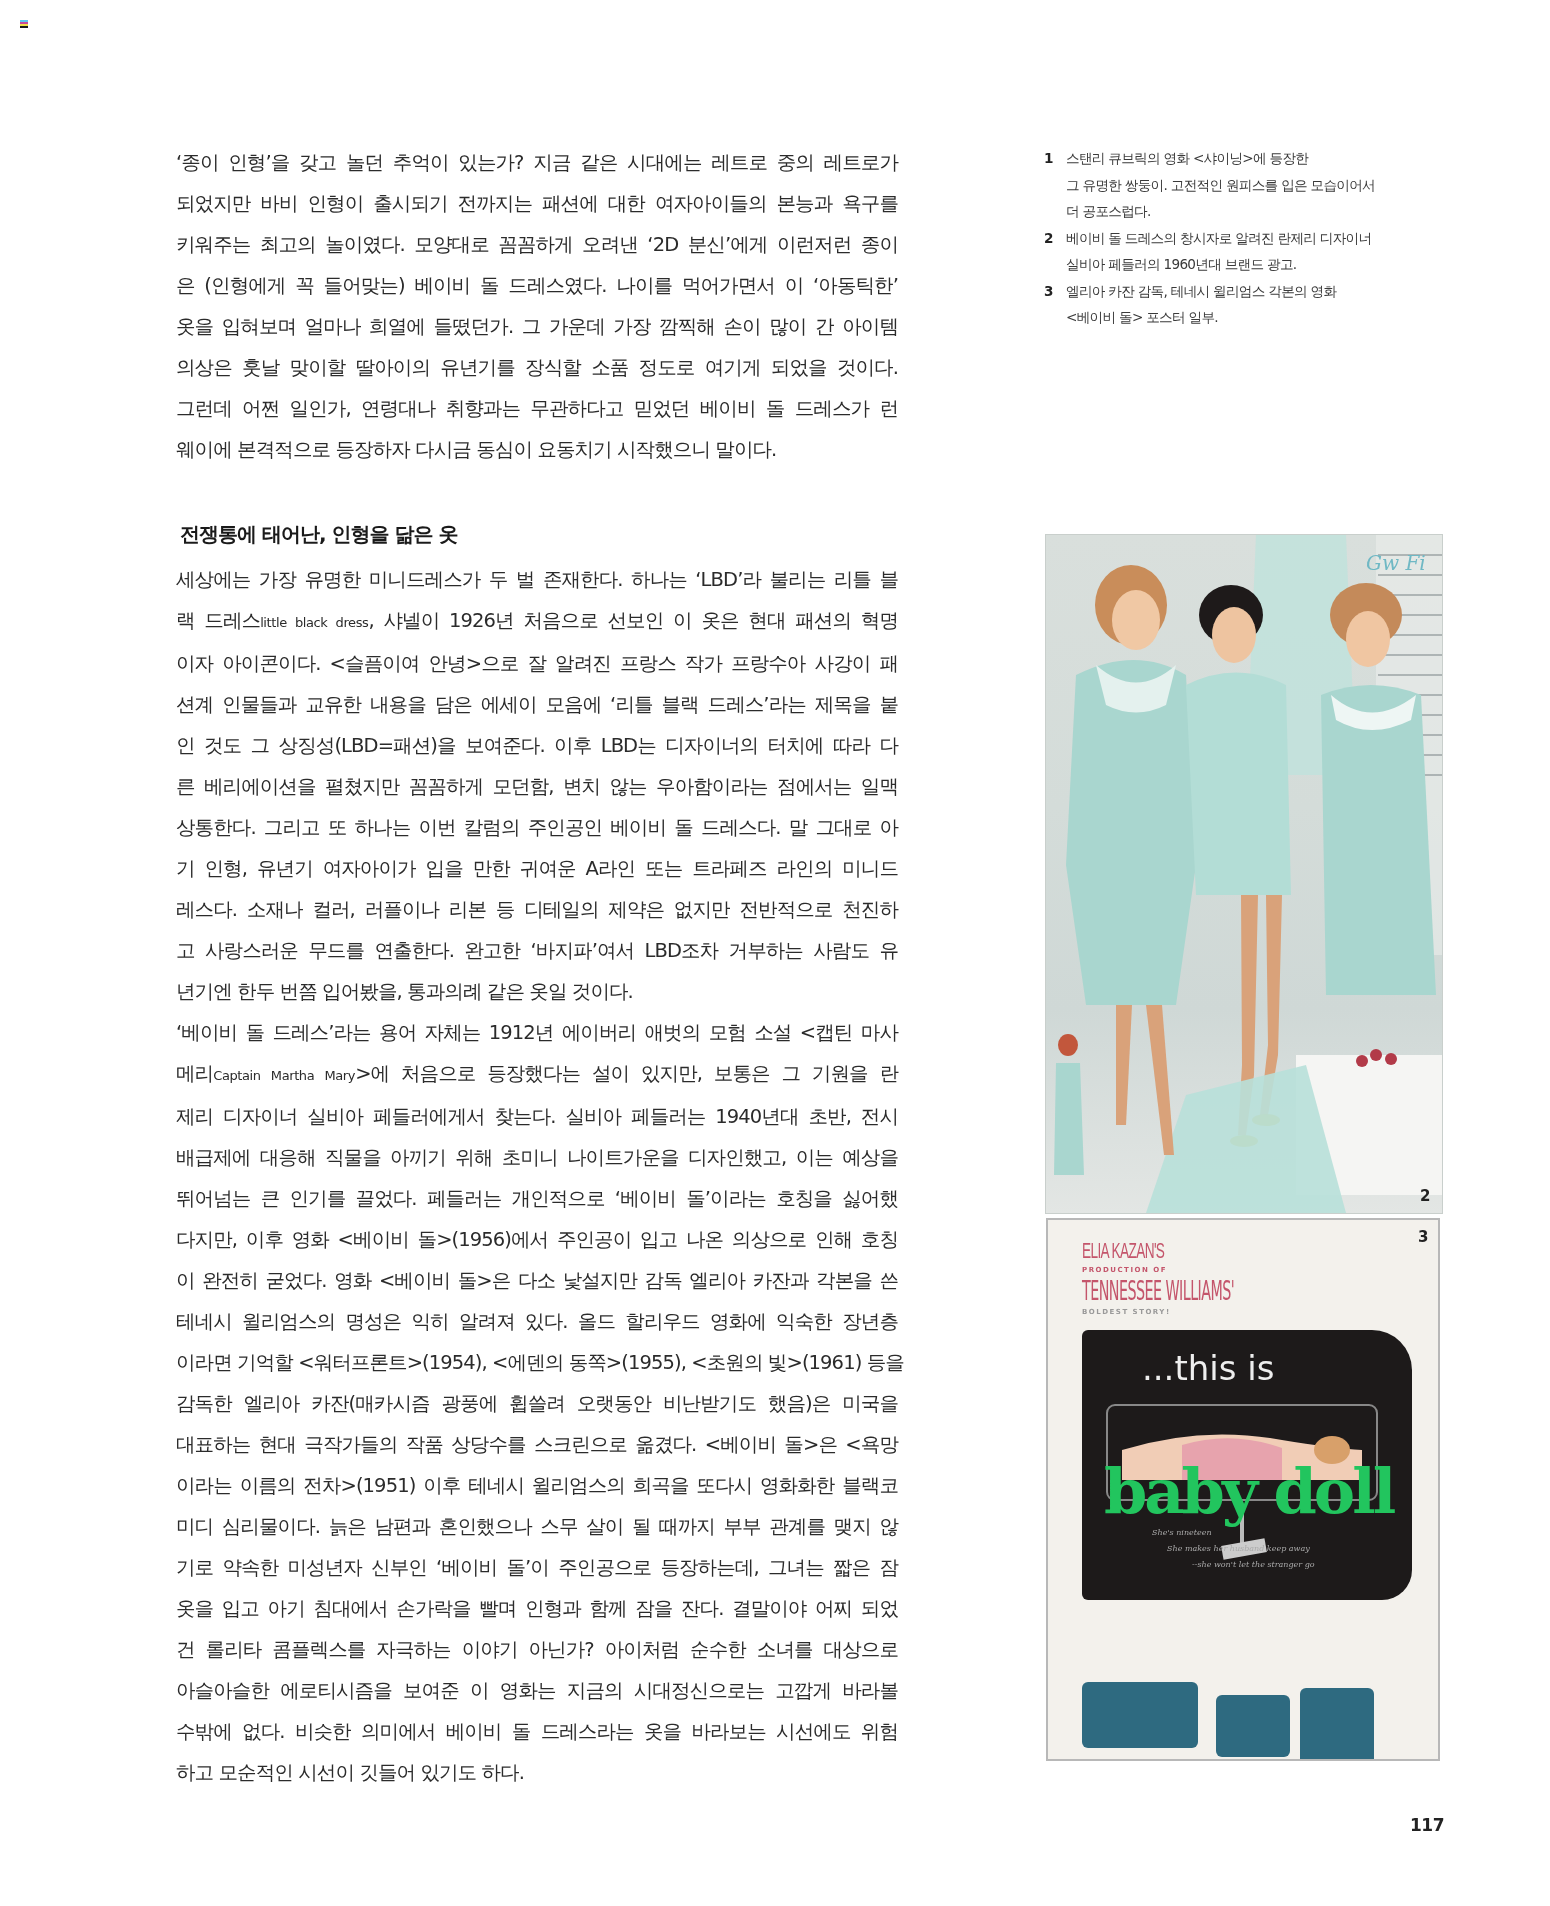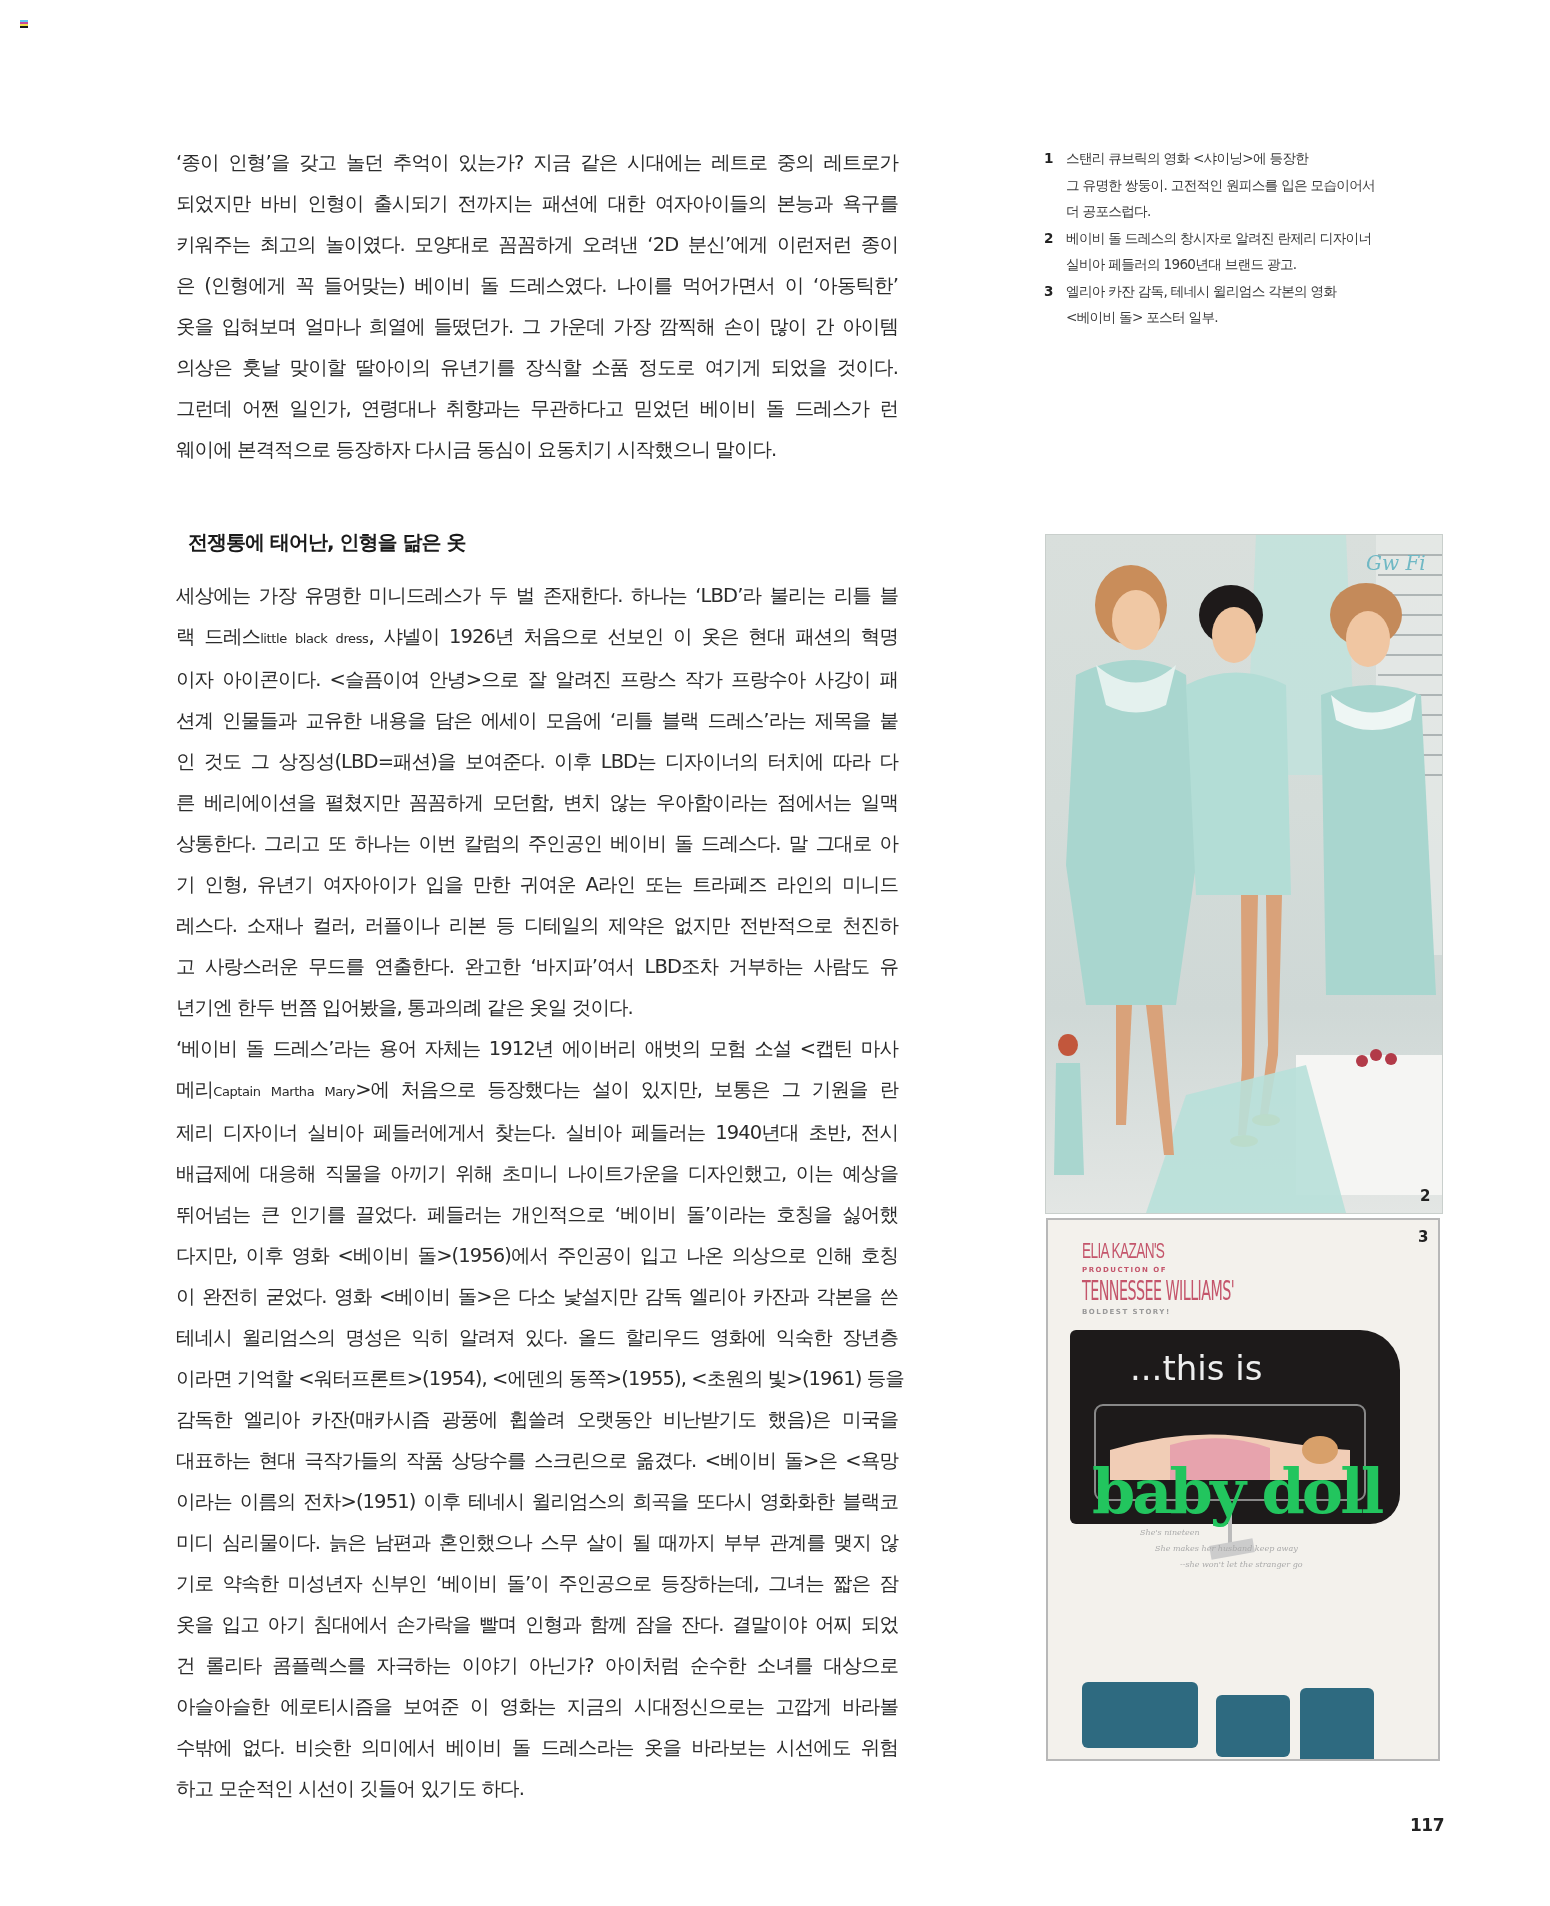--- a/index.html
+++ b/index.html
@@ -8,21 +8,21 @@
 
     .reg-mark { position: absolute; left: 20px; top: 20px; width: 8px; }
     .reg-mark div { height: 2px; }
 
     .body-col { position: absolute; left: 176px; top: 142px; width: 722px; }
     .para { font-size: 19.5px; line-height: 41px; letter-spacing: -0.9px; margin: 0;
             text-align: justify; text-align-last: left; color: #2b2b2b; word-break: keep-all; }
     .para .line { display: block; white-space: nowrap; text-align: justify; text-align-last: justify; }
     .para .line.last { text-align-last: left; }
     .small-en { font-size: 13px; letter-spacing: -0.4px; }
-    .section-heading { font-size: 20px; font-weight: bold; letter-spacing: -1px; margin: 12px;
+    .section-heading { font-size: 20px; font-weight: bold; letter-spacing: -1px; margin: 4px;
                        line-height: 41px; color: #1a1a1a; }
     .gap { height: 40px; }
 
     .captions { position: absolute; left: 1044px; top: 145px; width: 400px; }
     .cap { display: flex; font-size: 13.6px; line-height: 26.5px; letter-spacing: -0.7px; color: #3a3a3a; }
     .cap-num { width: 22px; font-weight: bold; color: #222; flex: none; }
     .cap-text span { display: block; white-space: nowrap; }
 
     .photo { position: absolute; left: 1045px; top: 534px; width: 396px; height: 678px;
              background: linear-gradient(180deg, #d9dfdc 0%, #d4dcd9 40%, #cfd8d6 70%, #e3e6e4 100%);
@@ -34,21 +34,21 @@
     .page-number { position: absolute; left: 1410px; top: 1815px; font-size: 17px;
                    font-weight: bold; color: #222; letter-spacing: -0.5px; }
 
     
     .p-dir { position: absolute; left: 34px; top: 18px; font-family: "Liberation Sans Narrow", "Liberation Sans", sans-serif;
              font-size: 22px; color: #c4556b; transform: scaleX(0.62); transform-origin: left; letter-spacing: -1px; }
     .p-prod { position: absolute; left: 34px; top: 46px; font-size: 7px; color: #c4556b; letter-spacing: 1.5px; font-weight: bold; }
     .p-tw { position: absolute; left: 34px; top: 56px; font-size: 26px; color: #c4556b;
             transform: scaleX(0.55); transform-origin: left; letter-spacing: -1px; }
     .p-bold { position: absolute; left: 34px; top: 88px; font-size: 7px; color: #999; letter-spacing: 1.5px; font-weight: bold; text-align: right; }
-    .p-panel { position: absolute; left: 22px; top: 110px; width: 330px; height: 194px;
+    .p-panel { position: absolute; left: 34px; top: 110px; width: 330px; height: 270px;
                background: #1d1a1a; border-radius: 6px 40px 30px 6px; }
     .p-thisis { position: absolute; left: 60px; top: 18px; font-size: 34px; color: #eee; font-family: "DejaVu Sans", sans-serif; }
     .p-babydoll { position: absolute; left: 22px; top: 125px; font-size: 62px; font-weight: bold;
                   color: #22c55e; font-family: "DejaVu Serif", serif; letter-spacing: -3px; }
     .p-tag { position: absolute; font-size: 8px; color: #aaa; font-style: italic; font-family: "DejaVu Serif", serif; }
     .p-thumb { position: absolute; background: #2e6a80; border-radius: 6px; }
   </style>
 </head>
 <body>
 

